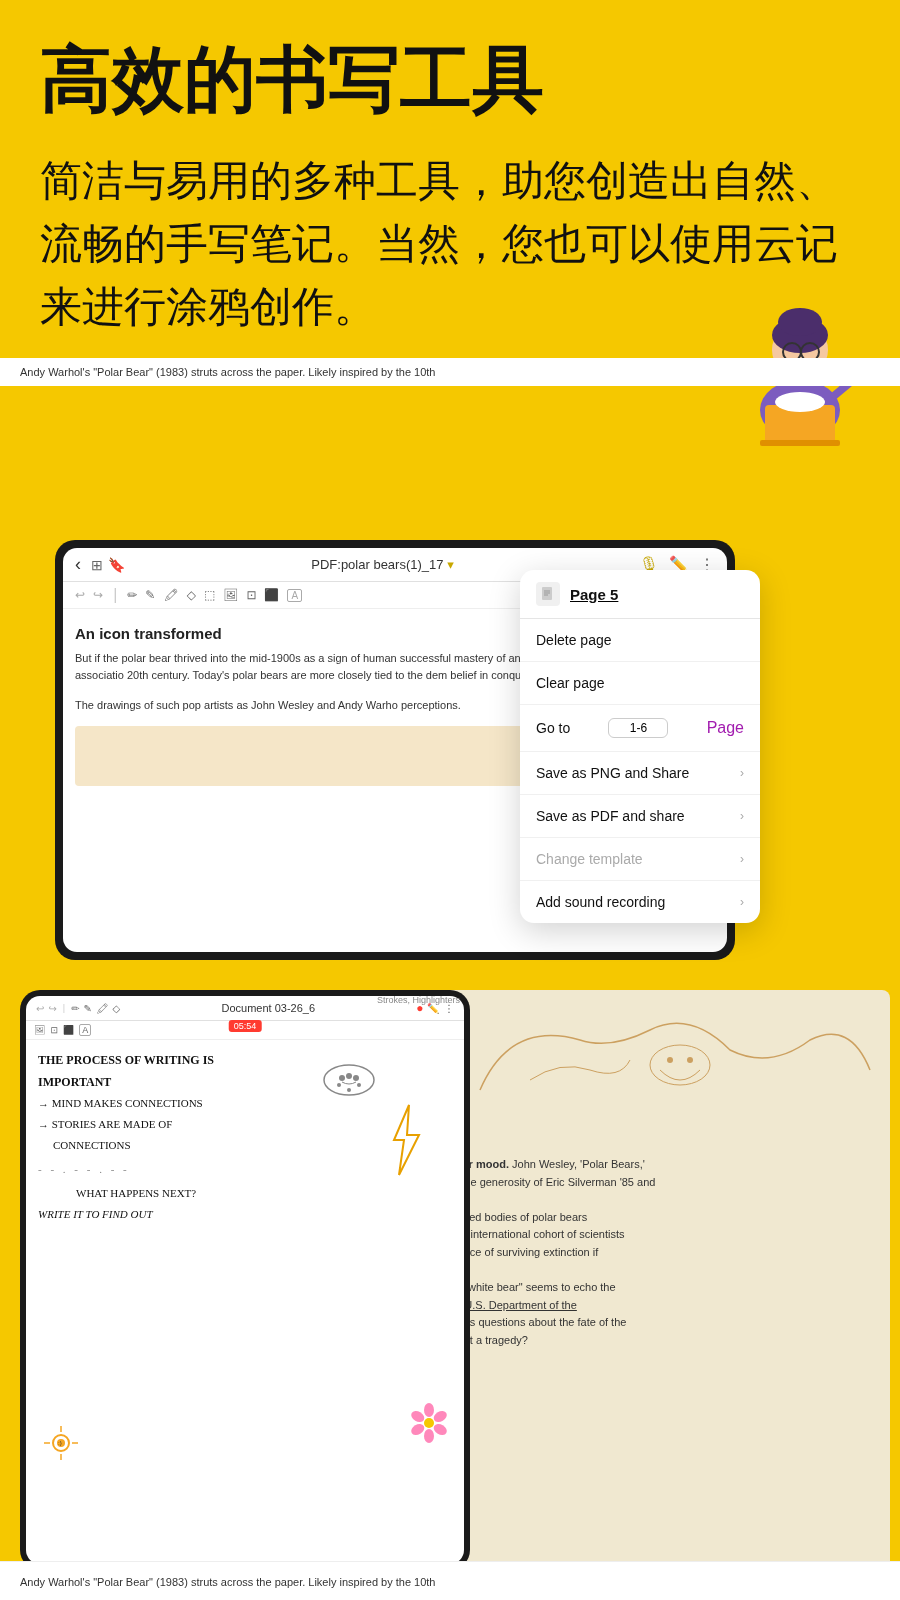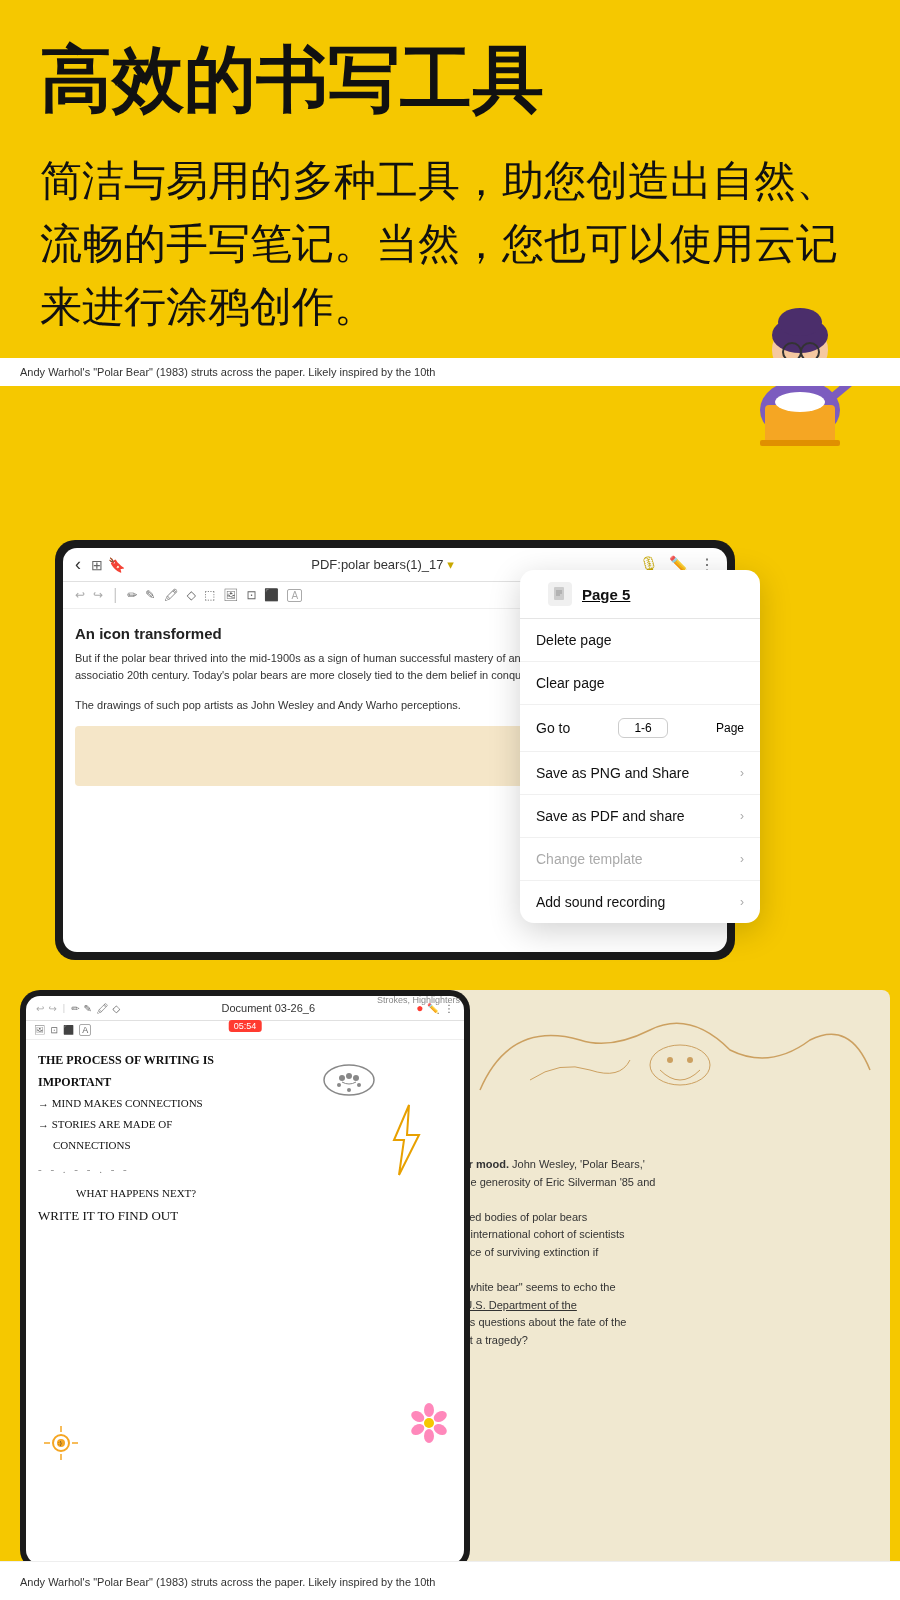--- a/index.html
+++ b/index.html
@@ -129,21 +129,21 @@
       width: 240px;
       background: #fff;
       border-radius: 14px;
       box-shadow: 0 8px 32px rgba(0,0,0,0.18);
       z-index: 10;
       overflow: hidden;
     }
     .dropdown-header {
       display: flex;
       align-items: center;
-      padding: 12px 28px;
+      padding: 12px 16px;
       border-bottom: 1px solid #e5e5e5;
       gap: 10px;
       text-decoration: underline;
     }
     .page-icon {
       width: 24px;
       height: 24px;
       background: #f0f0f0;
       border-radius: 4px;
       display: flex;
@@ -175,26 +175,26 @@
     }
     .goto-label {
       font-size: 14px;
       color: #111;
     }
     .goto-input {
       border: 1px solid #ccc;
       border-radius: 6px;
       padding: 2px 8px;
       font-size: 12px;
-      width: 50px;
+      width: 60px;
       text-align: center;
     }
     .goto-page {
-      font-size: 12px;
-      color: #000000;
+      font-size: 16px;
+      color: #a21caf;
     }
     .dropdown-item.disabled {
       color: #aaa;
     }
     .chevron {
       color: #aaa;
       font-size: 12px;
     }
     .toggle-switch {
       width: 48px;
@@ -507,21 +507,21 @@
         <ellipse cx="25" cy="12" rx="5" ry="7" fill="#ff88bb" transform="rotate(300 25 25)"></ellipse>
       </svg>
       <div class="handwriting-area">
         <div style="font-family:cursive;font-size:12px;font-weight:700;line-height:1.8;color:#111;">THE PROCESS OF WRITING IS</div>
         <div style="font-family:cursive;font-size:12px;font-weight:700;line-height:1.8;color:#111;">IMPORTANT</div>
         <div style="font-family:cursive;font-size:11px;line-height:1.9;color:#111;">→ MIND MAKES CONNECTIONS</div>
         <div style="font-family:cursive;font-size:11px;line-height:1.9;color:#111;">→ STORIES ARE MADE OF</div>
         <div style="font-family:cursive;font-size:11px;line-height:1.9;color:#111;padding-left:15px;">CONNECTIONS</div>
         <div style="font-family:cursive;font-size:11px;line-height:2.5;color:#888;letter-spacing:3px;">- - . - - . - -</div>
         <div style="font-family:cursive;font-size:11px;line-height:1.9;color:#111;margin-left:38px;">WHAT HAPPENS NEXT?</div>
-        <div style="font-family:cursive;font-size:13px;line-height:1.9;color:#111;">WRITE IT TO FIND OUT</div>
+        <div style="font-family:cursive;font-size:11px;line-height:1.9;color:#111;font-style:italic;">WRITE IT TO FIND OUT</div>
       </div>
     </div>
   </div>
 </div>
 
 <div class="doc-panel">
 
   <svg width="460" height="150" viewBox="0 0 460 150" style="display:block;">
     <path d="M50,100 Q80,30 150,50 Q180,60 220,40 Q260,20 300,60 Q340,80 380,50 Q420,30 440,80" fill="none" stroke="#cca060" stroke-width="1.5"></path>
     <path d="M100,90 Q130,70 160,80 Q190,90 200,70" fill="none" stroke="#cca060" stroke-width="1"></path>

